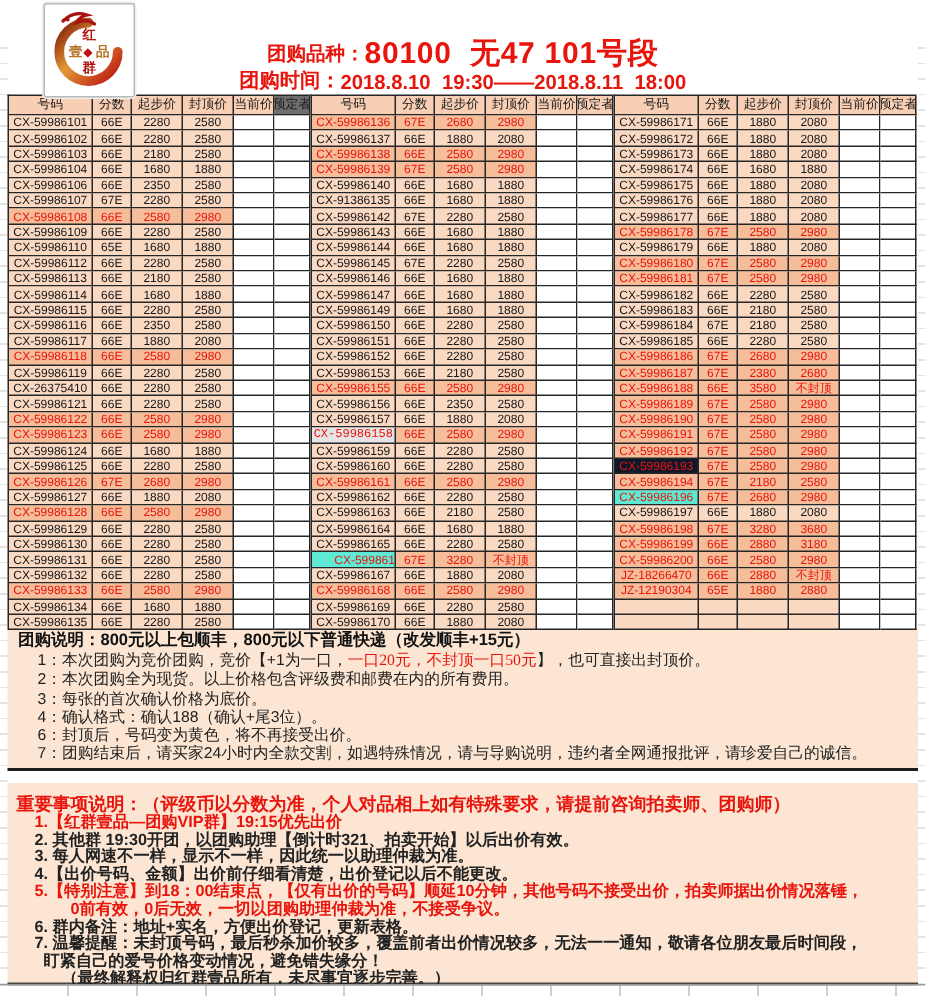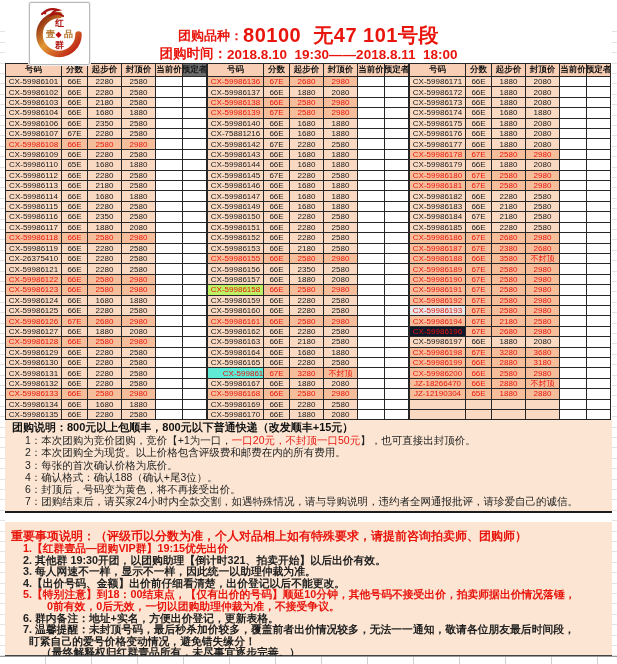--- a/index.html
+++ b/index.html
@@ -53,32 +53,32 @@
     grid-auto-rows:10.42px;
     border-left:1px solid #262626;border-top:1.5px solid #262626;
     background:#ffffff;
   }
   .td{
     box-sizing:border-box;
     border-right:1px solid #262626;border-bottom:1px solid #262626;
     display:flex;align-items:center;justify-content:center;
     font-size:8px;color:#161616;overflow:hidden;white-space:nowrap;
   }
-  .td.head{font-size:8.5px;font-weight:bold;background:#f8cfb4;}
+  .td.head{font-size:8.5px;font-weight:normal;background:#f8cfb4;}
   .td.head.dark{background:#6e6e6e;color:#1a1a1a;}
   .td.c0,.td.c1,.td.c2,.td.c3{background:#fad9c2;}
   .td.c4,.td.c5{background:#ffffff;}
   
   .notes{
     position:absolute;left:5px;top:420px;width:607px;box-sizing:border-box;
     background:#fce6d3;border-bottom:2px solid #1c1c1c;padding:1px 4px 3px 4px;
   }
   .notes-title{font-size:11px;font-weight:bold;color:#111;line-height:13px;padding-left:3px;}
   .note-line{font-size:10.5px;color:#222;line-height:12.3px;padding-left:16px;}
-  .note-line .red{color:#e8150d;}
+  .note-line .red{color:#e8150d;font-family:Liberation Serif, serif;}
   
   .important{
     position:absolute;left:5px;top:522px;width:607px;height:135px;box-sizing:border-box;
     background:#fce6d3;border-bottom:2px solid #444;padding:7px 4px 0 4px;
   }
   .imp-title{font-size:12px;font-weight:bold;color:#e8150d;line-height:14px;padding-left:2px;}
   .imp-line{font-size:10.8px;color:#222;line-height:11.6px;font-weight:bold;}
   .imp-line.red{color:#e8150d;}
 </style>
 </head>
@@ -356,21 +356,21 @@
         <div class="td c2 hotc" style="background: rgb(245, 189, 153); color: rgb(232, 21, 13);">2580</div>
         <div class="td c3 hotc" style="background: rgb(245, 189, 153); color: rgb(232, 21, 13);">2980</div>
         <div class="td c4 hotc"></div>
         <div class="td c5 hotc"></div>
         <div class="td c0">CX-59986140</div>
         <div class="td c1">66E</div>
         <div class="td c2">1680</div>
         <div class="td c3">1880</div>
         <div class="td c4"></div>
         <div class="td c5"></div>
-        <div class="td c0">CX-75881216</div>
+        <div class="td c0">CX-91386135</div>
         <div class="td c1">66E</div>
         <div class="td c2">1680</div>
         <div class="td c3">1880</div>
         <div class="td c4"></div>
         <div class="td c5"></div>
         <div class="td c0">CX-59986142</div>
         <div class="td c1">67E</div>
         <div class="td c2">2280</div>
         <div class="td c3">2580</div>
         <div class="td c4"></div>
@@ -446,21 +446,21 @@
         <div class="td c2">2350</div>
         <div class="td c3">2580</div>
         <div class="td c4"></div>
         <div class="td c5"></div>
         <div class="td c0">CX-59986157</div>
         <div class="td c1">66E</div>
         <div class="td c2">1880</div>
         <div class="td c3">2080</div>
         <div class="td c4"></div>
         <div class="td c5"></div>
-        <div class="td c0 hotc" style="background: #bef264; color: rgb(232, 21, 13);">CX-59986158</div>
+        <div class="td c0 hotc" style="background: #e5e5e5; color: rgb(232, 21, 13); font-family: Liberation Mono, monospace;">CX-59986158</div>
         <div class="td c1 hotc" style="background: rgb(245, 189, 153); color: rgb(232, 21, 13);">66E</div>
         <div class="td c2 hotc" style="background: rgb(245, 189, 153); color: rgb(232, 21, 13);">2580</div>
         <div class="td c3 hotc" style="background: rgb(245, 189, 153); color: rgb(232, 21, 13);">2980</div>
         <div class="td c4 hotc"></div>
         <div class="td c5 hotc"></div>
         <div class="td c0">CX-59986159</div>
         <div class="td c1">66E</div>
         <div class="td c2">2280</div>
         <div class="td c3">2580</div>
         <div class="td c4"></div>
@@ -664,33 +664,33 @@
         <div class="td c2 hotc" style="background: rgb(245, 189, 153); color: rgb(232, 21, 13);">2580</div>
         <div class="td c3 hotc" style="background: rgb(245, 189, 153); color: rgb(232, 21, 13);">2980</div>
         <div class="td c4 hotc"></div>
         <div class="td c5 hotc"></div>
         <div class="td c0 hotc" style="background: rgb(245, 189, 153); color: rgb(232, 21, 13);">CX-59986192</div>
         <div class="td c1 hotc" style="background: rgb(245, 189, 153); color: rgb(232, 21, 13);">67E</div>
         <div class="td c2 hotc" style="background: rgb(245, 189, 153); color: rgb(232, 21, 13);">2580</div>
         <div class="td c3 hotc" style="background: rgb(245, 189, 153); color: rgb(232, 21, 13);">2980</div>
         <div class="td c4 hotc"></div>
         <div class="td c5 hotc"></div>
-        <div class="td c0 hotc" style="background: #e5e5e5; color: rgb(232, 21, 13);">CX-59986193</div>
+        <div class="td c0 hotc" style="background: #0f172a; color: rgb(232, 21, 13);">CX-59986193</div>
         <div class="td c1 hotc" style="background: rgb(245, 189, 153); color: rgb(232, 21, 13);">67E</div>
         <div class="td c2 hotc" style="background: rgb(245, 189, 153); color: rgb(232, 21, 13);">2580</div>
         <div class="td c3 hotc" style="background: rgb(245, 189, 153); color: rgb(232, 21, 13);">2980</div>
         <div class="td c4 hotc"></div>
         <div class="td c5 hotc"></div>
         <div class="td c0 hotc" style="background: rgb(245, 189, 153); color: rgb(232, 21, 13);">CX-59986194</div>
         <div class="td c1 hotc" style="background: rgb(245, 189, 153); color: rgb(232, 21, 13);">67E</div>
         <div class="td c2 hotc" style="background: rgb(245, 189, 153); color: rgb(232, 21, 13);">2180</div>
         <div class="td c3 hotc" style="background: rgb(245, 189, 153); color: rgb(232, 21, 13);">2580</div>
         <div class="td c4 hotc"></div>
         <div class="td c5 hotc"></div>
-        <div class="td c0 hotc" style="background: #0f172a; color: rgb(232, 21, 13);">CX-59986196</div>
+        <div class="td c0 hotc" style="background: #5eead4; color: rgb(232, 21, 13);">CX-59986196</div>
         <div class="td c1 hotc" style="background: rgb(245, 189, 153); color: rgb(232, 21, 13);">67E</div>
         <div class="td c2 hotc" style="background: rgb(245, 189, 153); color: rgb(232, 21, 13);">2680</div>
         <div class="td c3 hotc" style="background: rgb(245, 189, 153); color: rgb(232, 21, 13);">2980</div>
         <div class="td c4 hotc"></div>
         <div class="td c5 hotc"></div>
         <div class="td c0">CX-59986197</div>
         <div class="td c1">66E</div>
         <div class="td c2">1880</div>
         <div class="td c3">2080</div>
         <div class="td c4"></div>

